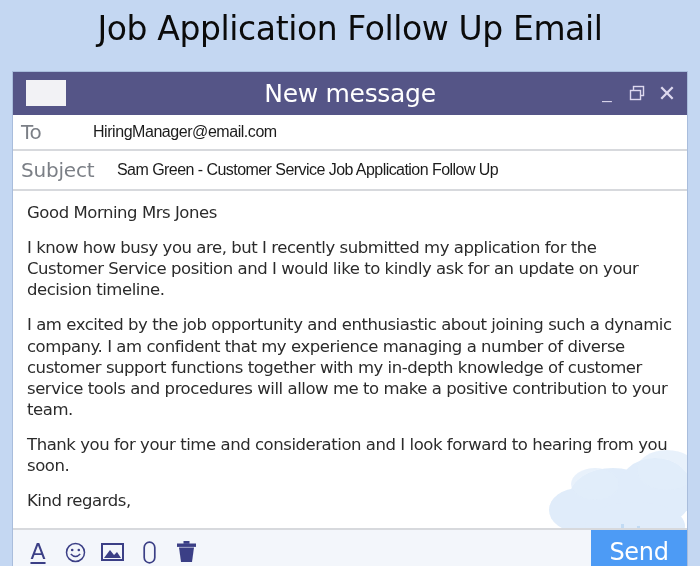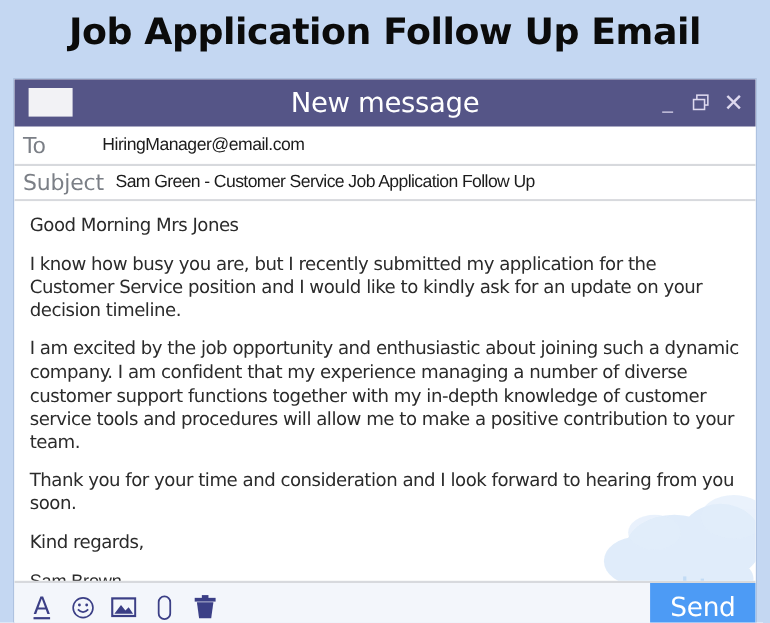--- a/index.html
+++ b/index.html
@@ -19,21 +19,21 @@
   #page-title {
     position: absolute;
     top: 0;
     left: 0;
     width: 700px;
     height: 56px;
     display: flex;
     align-items: center;
     justify-content: center;
     font-size: 33px;
-    font-weight: bold;
+    font-weight: normal;
     color: #0b0b0b;
     letter-spacing: -0.4px;
     font-family: "DejaVu Sans", sans-serif;
     white-space: nowrap;
   }
 
   
   #email-window {
     position: absolute;
     left: 13px;
@@ -106,21 +106,21 @@
     flex: 0 0 auto;
     display: flex;
     align-items: center;
     background: #ffffff;
     border-bottom: 2px solid #d7d9dd;
     height: 36px;
     padding-left: 8px;
     box-sizing: border-box;
   }
   #row-to { height: 36px; }
-  #row-subject { height: 32px; }
+  #row-subject { height: 40px; gap: 12px; }
   .field-label {
     color: #7b7f86;
     font-size: 20px;
     font-family: "DejaVu Sans", sans-serif;
     white-space: nowrap;
     letter-spacing: -0.2px;
   }
   #to-label { width: 72px; }
   #subject-label { width: 84px; }
   .field-value {

